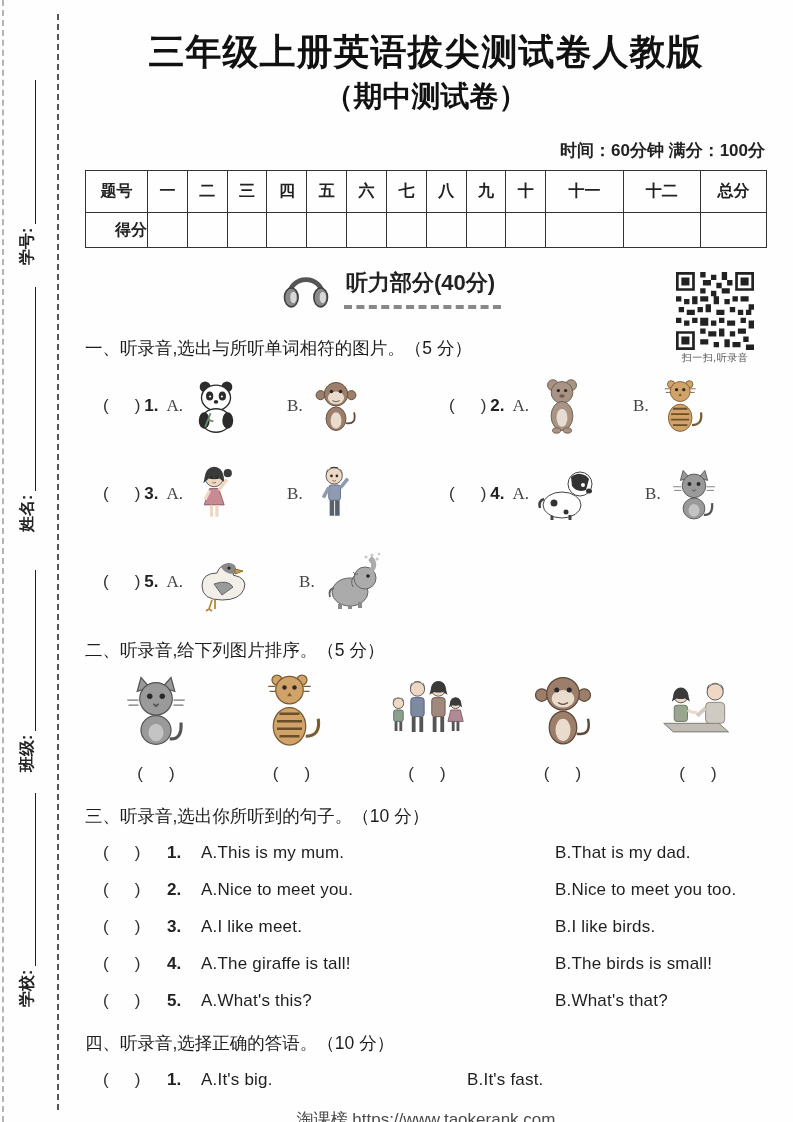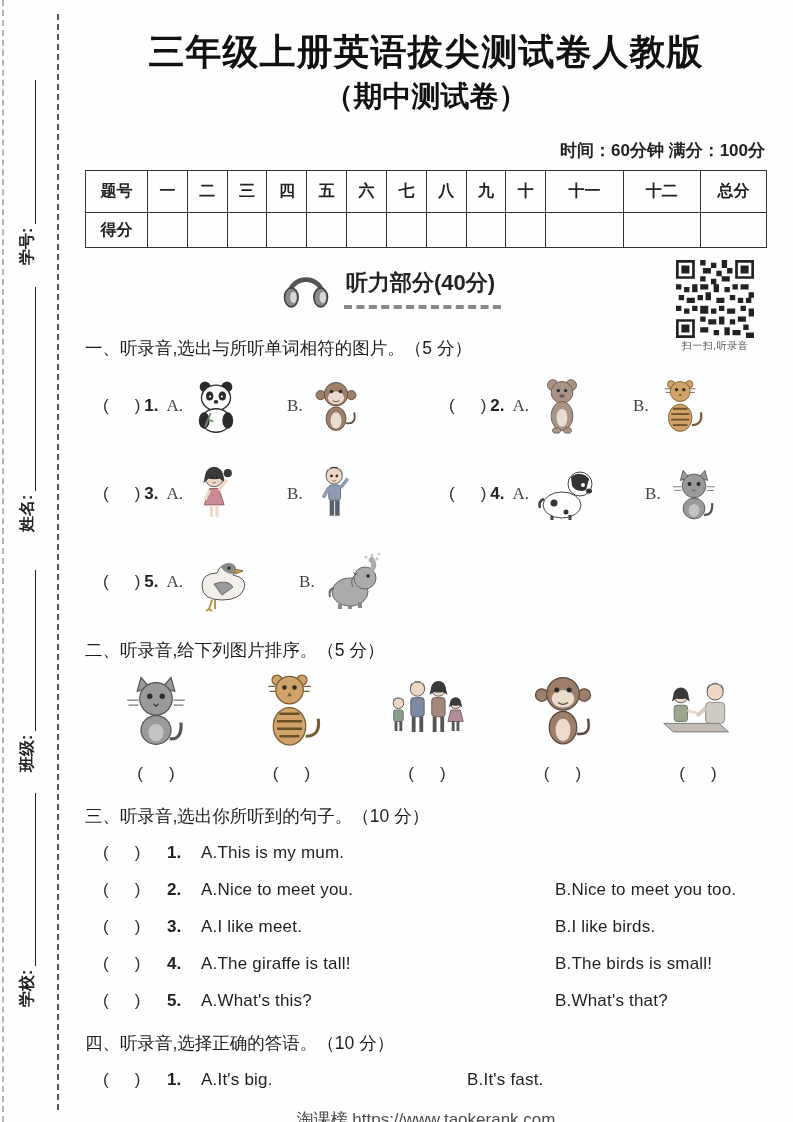--- a/index.html
+++ b/index.html
@@ -28,32 +28,32 @@
   .page-title { margin-top:28px; text-align:center; font-size:36px; font-weight:900;
                 letter-spacing:1px; color:#111; font-family:"DejaVu Sans", sans-serif; }
   .page-subtitle { text-align:center; font-size:29px; font-weight:700;
                    color:#111; font-family:"DejaVu Sans", sans-serif; }
   .exam-meta { margin-top:22px; text-align:right; font-size:17px; font-weight:600;
                padding-right:2px; }
 
   table.score { width:100%; border-collapse:collapse; margin-top:8px; }
   table.score td { border:1.2px solid #333; text-align:center; font-size:16px;
                    height:42px; font-weight:600; }
-  table.score tr.score-row td { height:35px; }
+  table.score tr.score-row td { height:35px;text-align:right; }
   table.score td.first { width:62px; }
   table.score td.last  { width:66px; }
 
   
   .listen-wrap { position:relative; height:66px; margin-top:8px; }
   .listen-head { position:absolute; left:195px; top:11px; display:flex;
                  align-items:center; gap:12px; }
   .hp-icon svg { width:52px; height:42px; display:block; }
   .listen-title { font-size:22px; font-weight:800; color:#222;
                   border-bottom:4px dashed #888; padding:0 6px 7px 2px; }
-  .qr-box { position:absolute; right:4px; top:4px; width:96px; text-align:center; z-index:2; }
+  .qr-box { position:absolute; right:4px; top:16px; width:96px; text-align:center; z-index:2; }
   .qr-box svg { width:88px; height:78px; display:block; margin:0 auto; }
   .qr-cap { font-size:10px; color:#555; margin-top:1px; letter-spacing:0.5px; }
 
   .sec-title { font-size:17.5px; font-weight:400; color:#1d1d1d; margin-top:14px; }
 
   
   .q-row { display:flex; margin-top:4px; height:84px; align-items:center; }
   .q-item { display:flex; align-items:center; flex:1; padding-left:18px; }
   .q-item.right { padding-left:28px; }
   .bracket { display:inline-flex; align-items:center; font-size:17px; color:#333; }
@@ -501,20 +501,21 @@
   <div class="sec-title" style="margin-top:20px;">三、听录音,选出你所听到的句子。（10 分）</div>
 
   <div class="s-row">
     <span class="bracket">
         <span>(</span>
         <span class="gap"></span>
         <span>)</span>
       </span>
     <span class="s-num">1.</span>
     <span class="s-opt">A.This is my mum.</span>
+    <span class="s-opt">B.That is my dad.</span>
   </div>
   <div class="s-row">
     <span class="bracket">
         <span>(</span>
         <span class="gap"></span>
         <span>)</span>
       </span>
     <span class="s-num">2.</span>
     <span class="s-opt">A.Nice to meet you.</span>
     <span class="s-opt">B.Nice to meet you too.</span>

